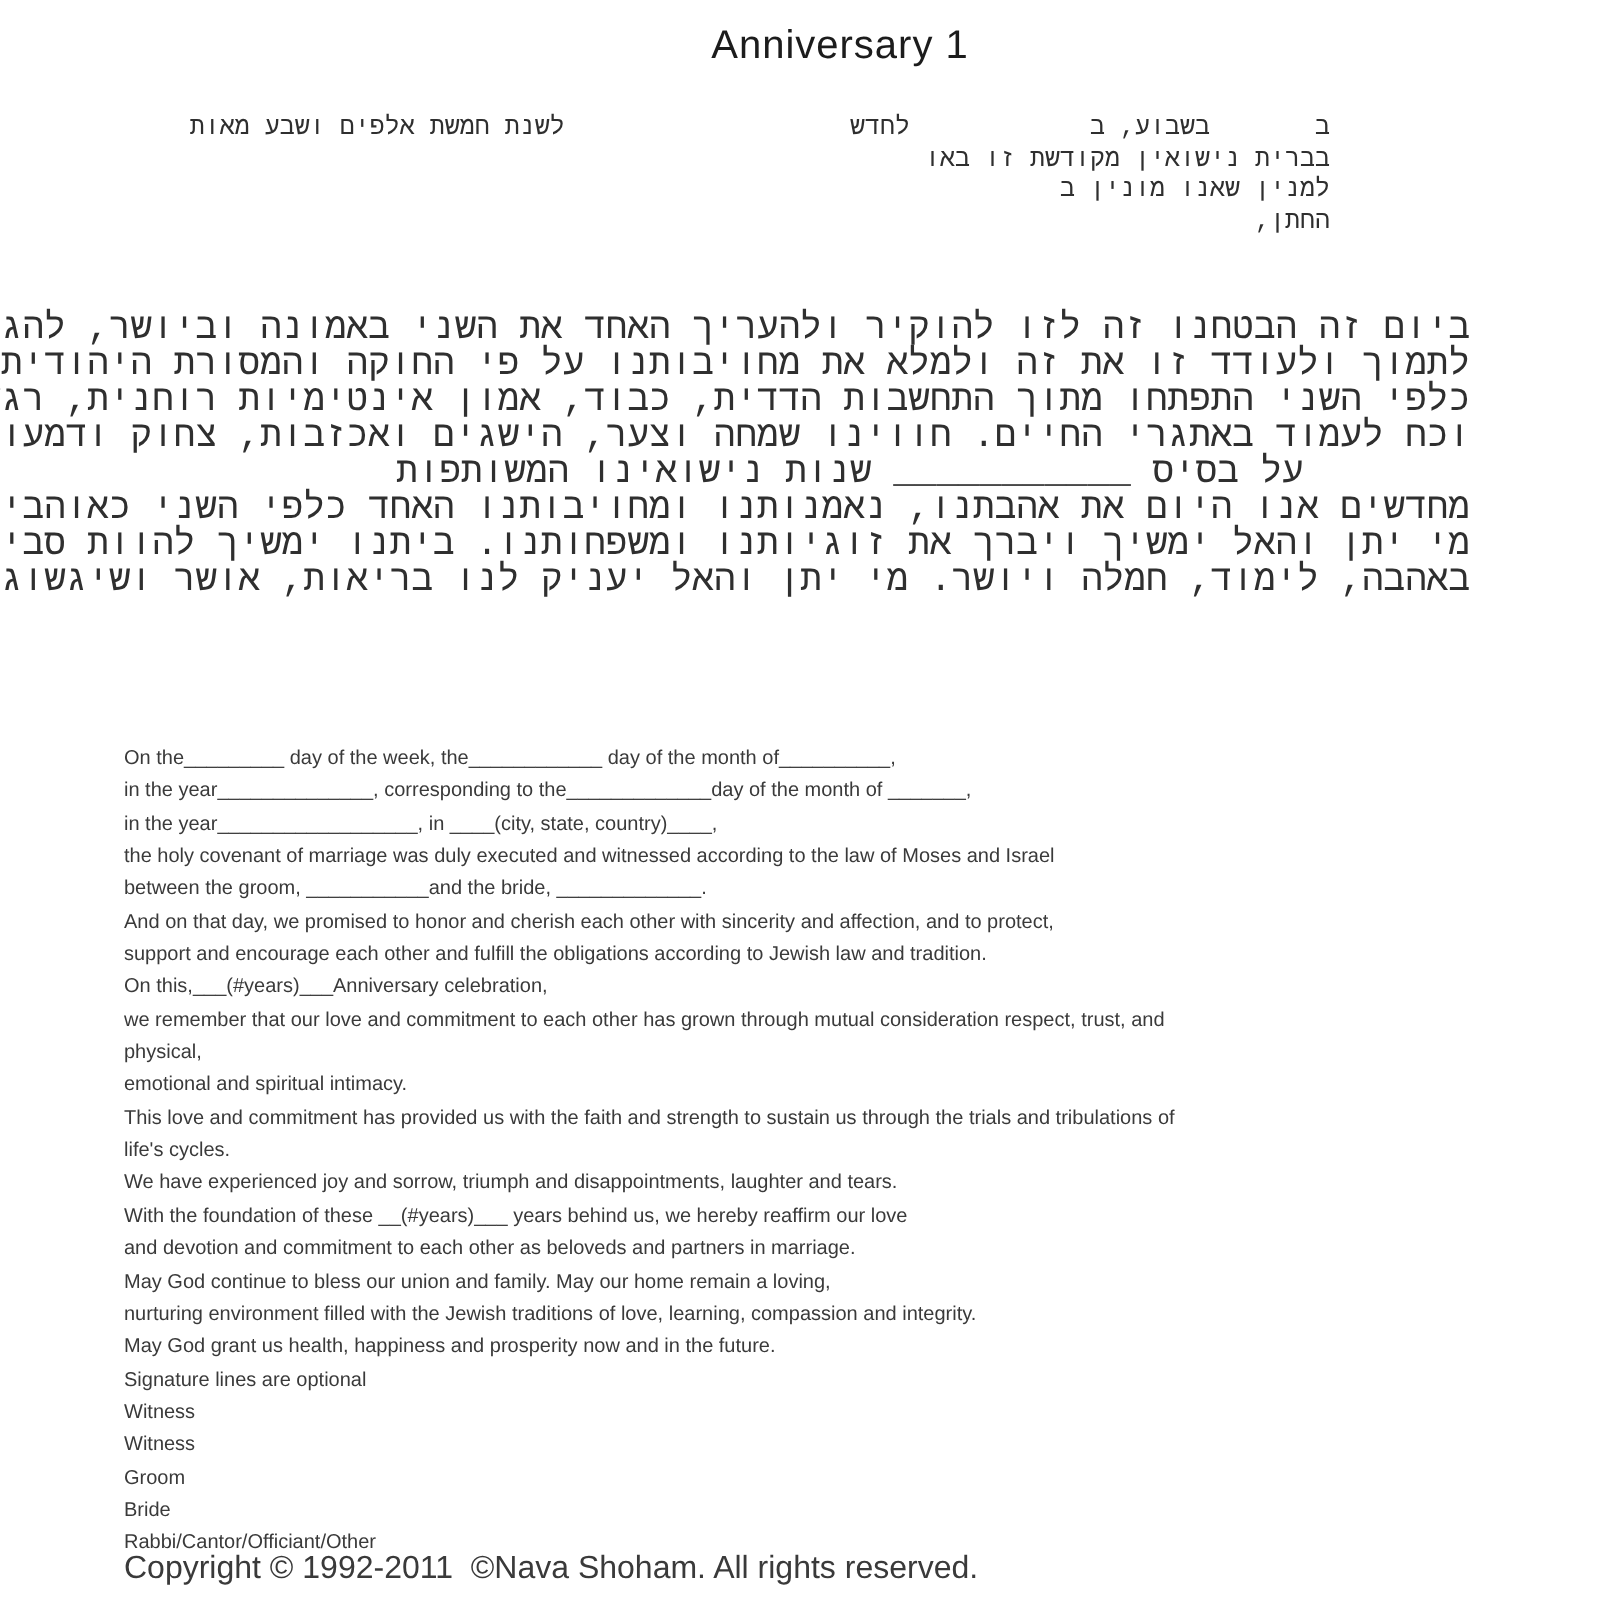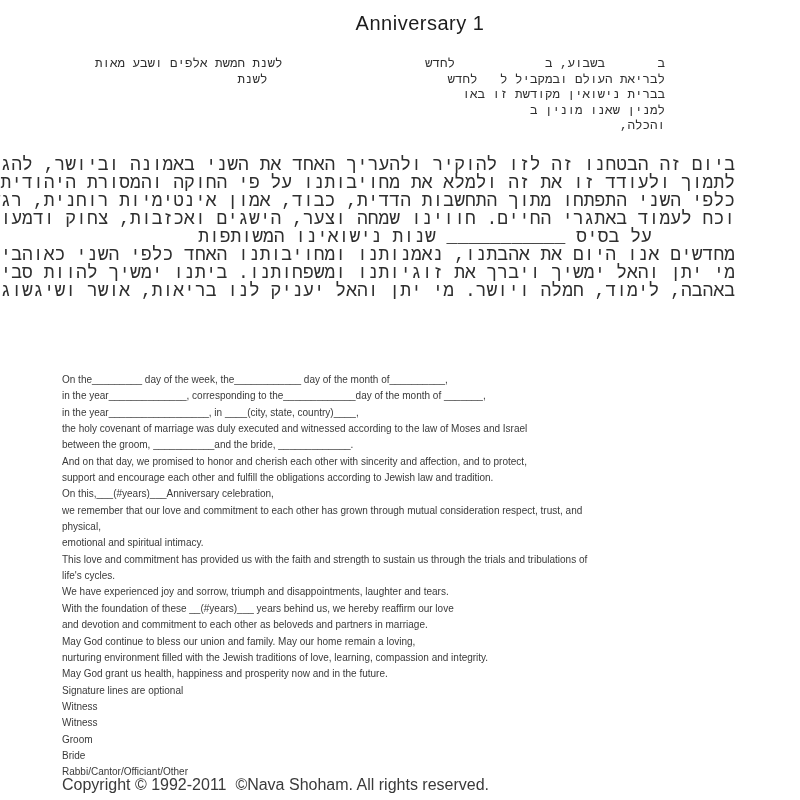--- a/index.html
+++ b/index.html
@@ -45,21 +45,21 @@
   }
   .line { min-height: 1em; }
 </style>
 </head>
 <body>
 
 <div>
 
   <div class="page-title">Anniversary 1</div>
 
-  <div class="hebrew hebrew-header"><div class="line">ב       בשבוע, ב            לחדש                   לשנת חמשת אלפים ושבע מאות</div><div class="line">לבריאת העולם ובמקביל ל   לחדש                        לשנת</div><div class="line">בברית נישואין מקודשת זו באו</div><div class="line">למנין שאנו מונין ב</div><div class="line">והכלה,</div></div>
+  <div class="hebrew hebrew-header"><div class="line">ב       בשבוע, ב            לחדש                   לשנת חמשת אלפים ושבע מאות</div><div class="line">בברית נישואין מקודשת זו באו</div><div class="line">למנין שאנו מונין ב</div><div class="line">החתן,</div></div>
 
   <div class="hebrew hebrew-body"><div class="line">ביום זה הבטחנו זה לזו להוקיר ולהעריך האחד את השני באמונה וביושר, להגן,</div><div class="line">לתמוך ולעודד זו את זה ולמלא את מחויבותנו על פי החוקה והמסורת היהודית. זוכרים אנו שאהבתנו ומחויבותנו האחד</div><div class="line">כלפי השני התפתחו מתוך התחשבות הדדית, כבוד, אמון אינטימיות רוחנית, רגשית וגשמית. אהבה ומחויבות זו נטעה בנו אמונה</div><div class="line">וכח לעמוד באתגרי החיים. חווינו שמחה וצער, הישגים ואכזבות, צחוק ודמעות.</div><div class="line">על בסיס ___________ שנות נישואינו המשותפות</div><div class="line">מחדשים אנו היום את אהבתנו, נאמנותנו ומחויבותנו האחד כלפי השני כאוהבים ושותפים לנישואין.</div><div class="line">מי יתן והאל ימשיך ויברך את זוגיותנו ומשפחותנו. ביתנו ימשיך להוות סביבה אוהבת, תומכת ומלאה במסורת יהודית</div><div class="line">באהבה, לימוד, חמלה ויושר. מי יתן והאל יעניק לנו בריאות, אושר ושיגשוג כעת ובעתיד.</div></div>
 
   <div class="english-block"><div class="line">On the_________ day of the week, the____________ day of the month of__________,</div><div class="line">in the year______________, corresponding to the_____________day of the month of _______,</div><div class="line">in the year__________________, in ____(city, state, country)____,</div><div class="line">the holy covenant of marriage was duly executed and witnessed according to the law of Moses and Israel</div><div class="line">between the groom, ___________and the bride, _____________.</div><div class="line">And on that day, we promised to honor and cherish each other with sincerity and affection, and to protect,</div><div class="line">support and encourage each other and fulfill the obligations according to Jewish law and tradition.</div><div class="line">On this,___(#years)___Anniversary celebration,</div><div class="line">we remember that our love and commitment to each other has grown through mutual consideration respect, trust, and</div><div class="line">physical,</div><div class="line">emotional and spiritual intimacy.</div><div class="line">This love and commitment has provided us with the faith and strength to sustain us through the trials and tribulations of</div><div class="line">life's cycles.</div><div class="line">We have experienced joy and sorrow, triumph and disappointments, laughter and tears.</div><div class="line">With the foundation of these __(#years)___ years behind us, we hereby reaffirm our love</div><div class="line">and devotion and commitment to each other as beloveds and partners in marriage.</div><div class="line">May God continue to bless our union and family. May our home remain a loving,</div><div class="line">nurturing environment filled with the Jewish traditions of love, learning, compassion and integrity.</div><div class="line">May God grant us health, happiness and prosperity now and in the future.</div><div class="line">Signature lines are optional</div><div class="line">Witness</div><div class="line">Witness</div><div class="line">Groom</div><div class="line">Bride</div><div class="line">Rabbi/Cantor/Officiant/Other</div></div>
 
   <div class="copyright">Copyright © 1992-2011  ©Nava Shoham. All rights reserved.</div>
 
 </div>
 
 </body></html>

